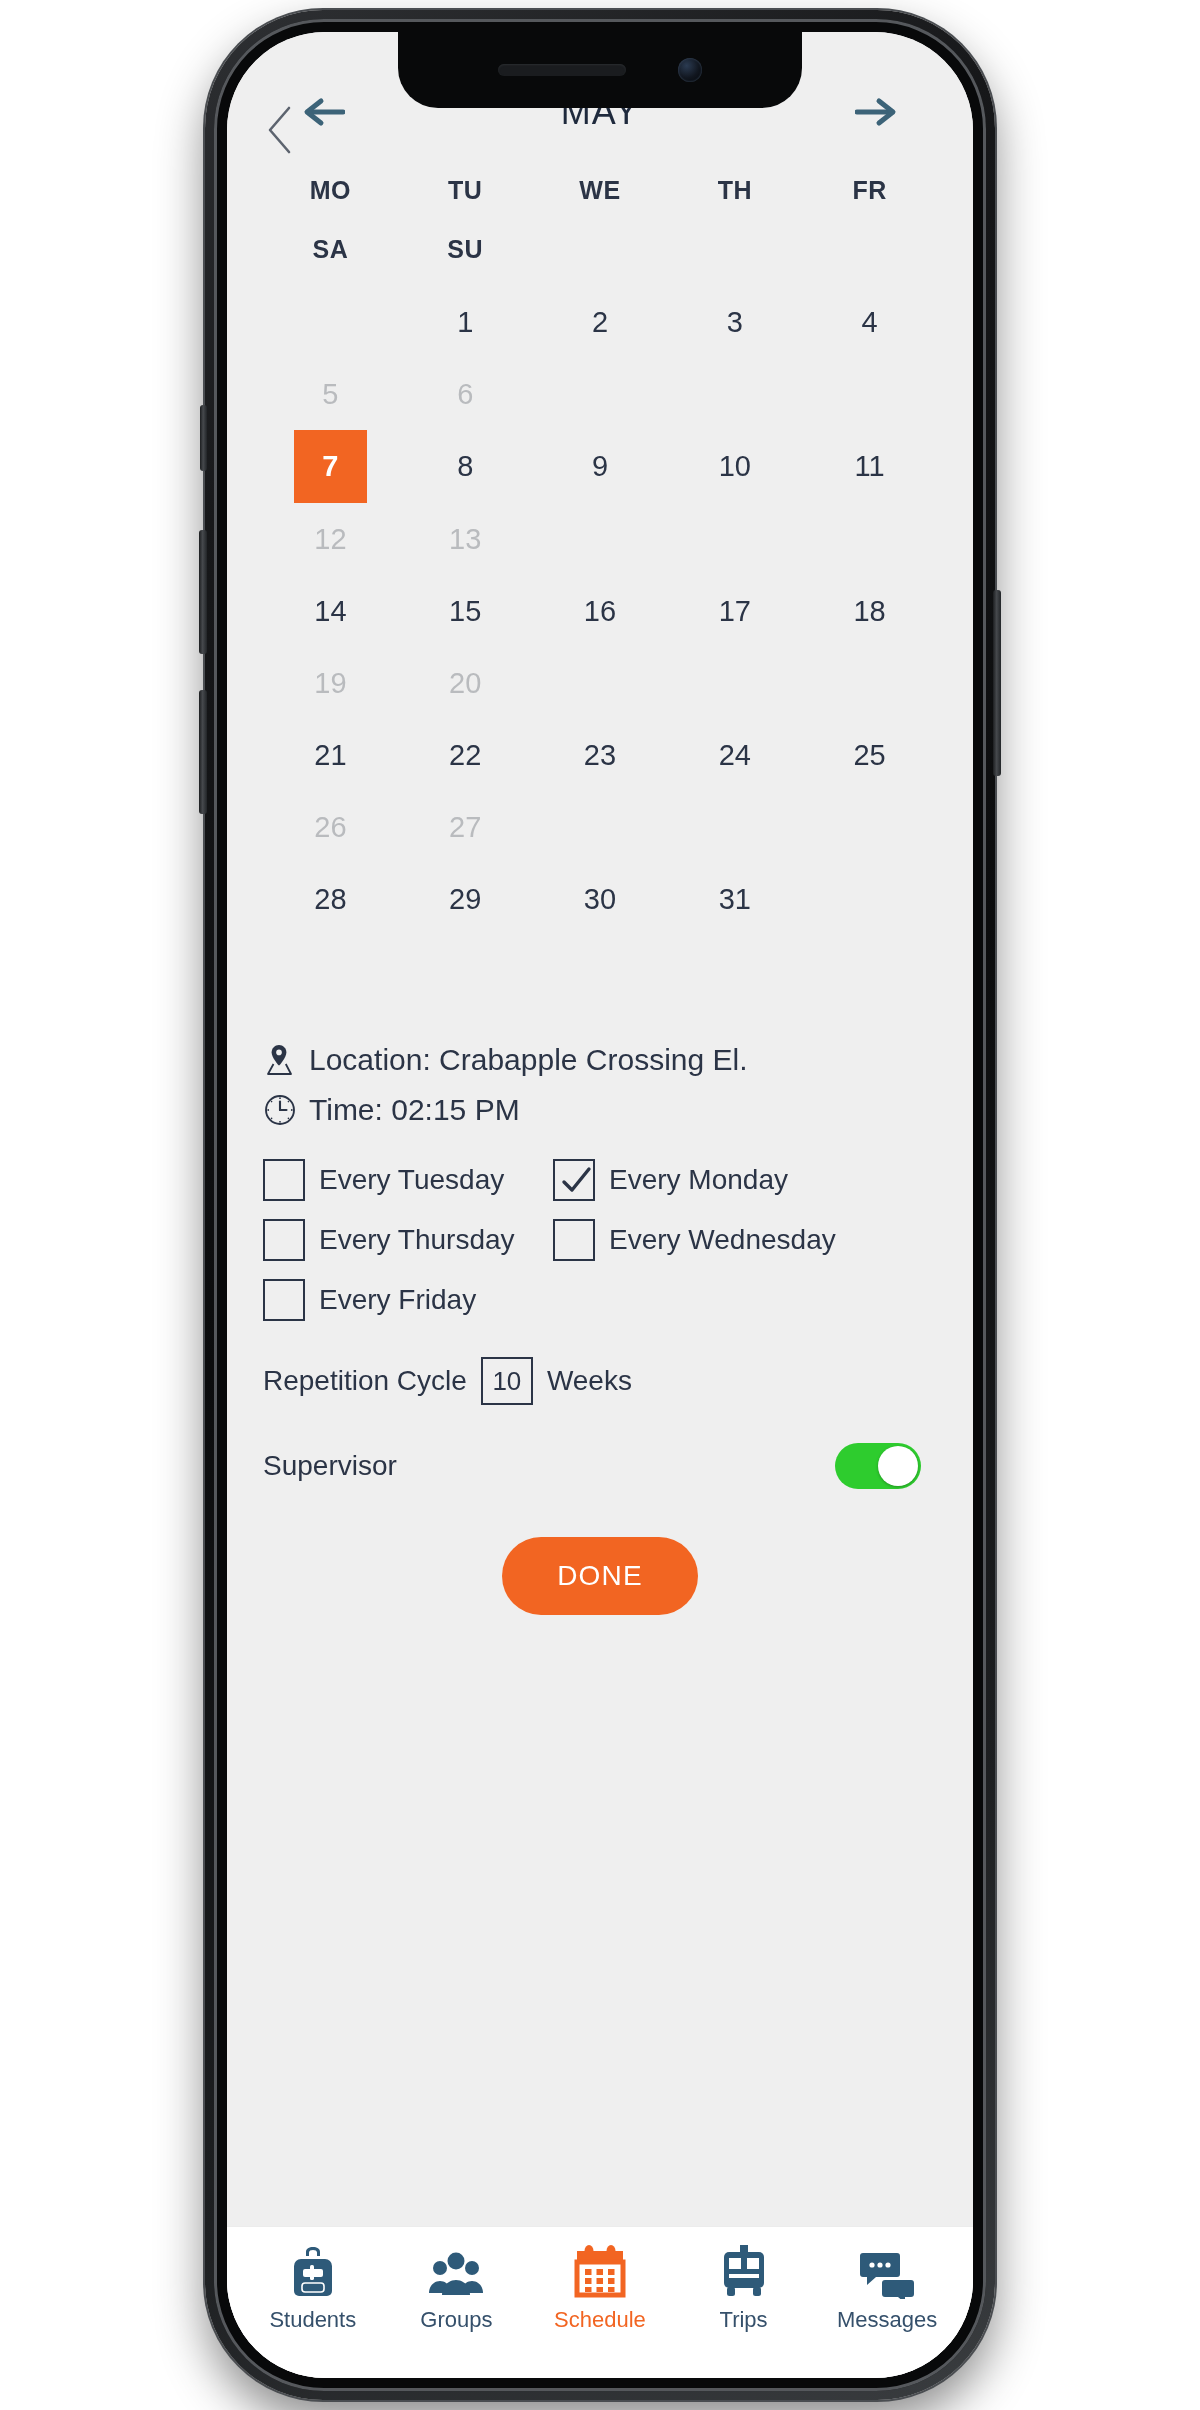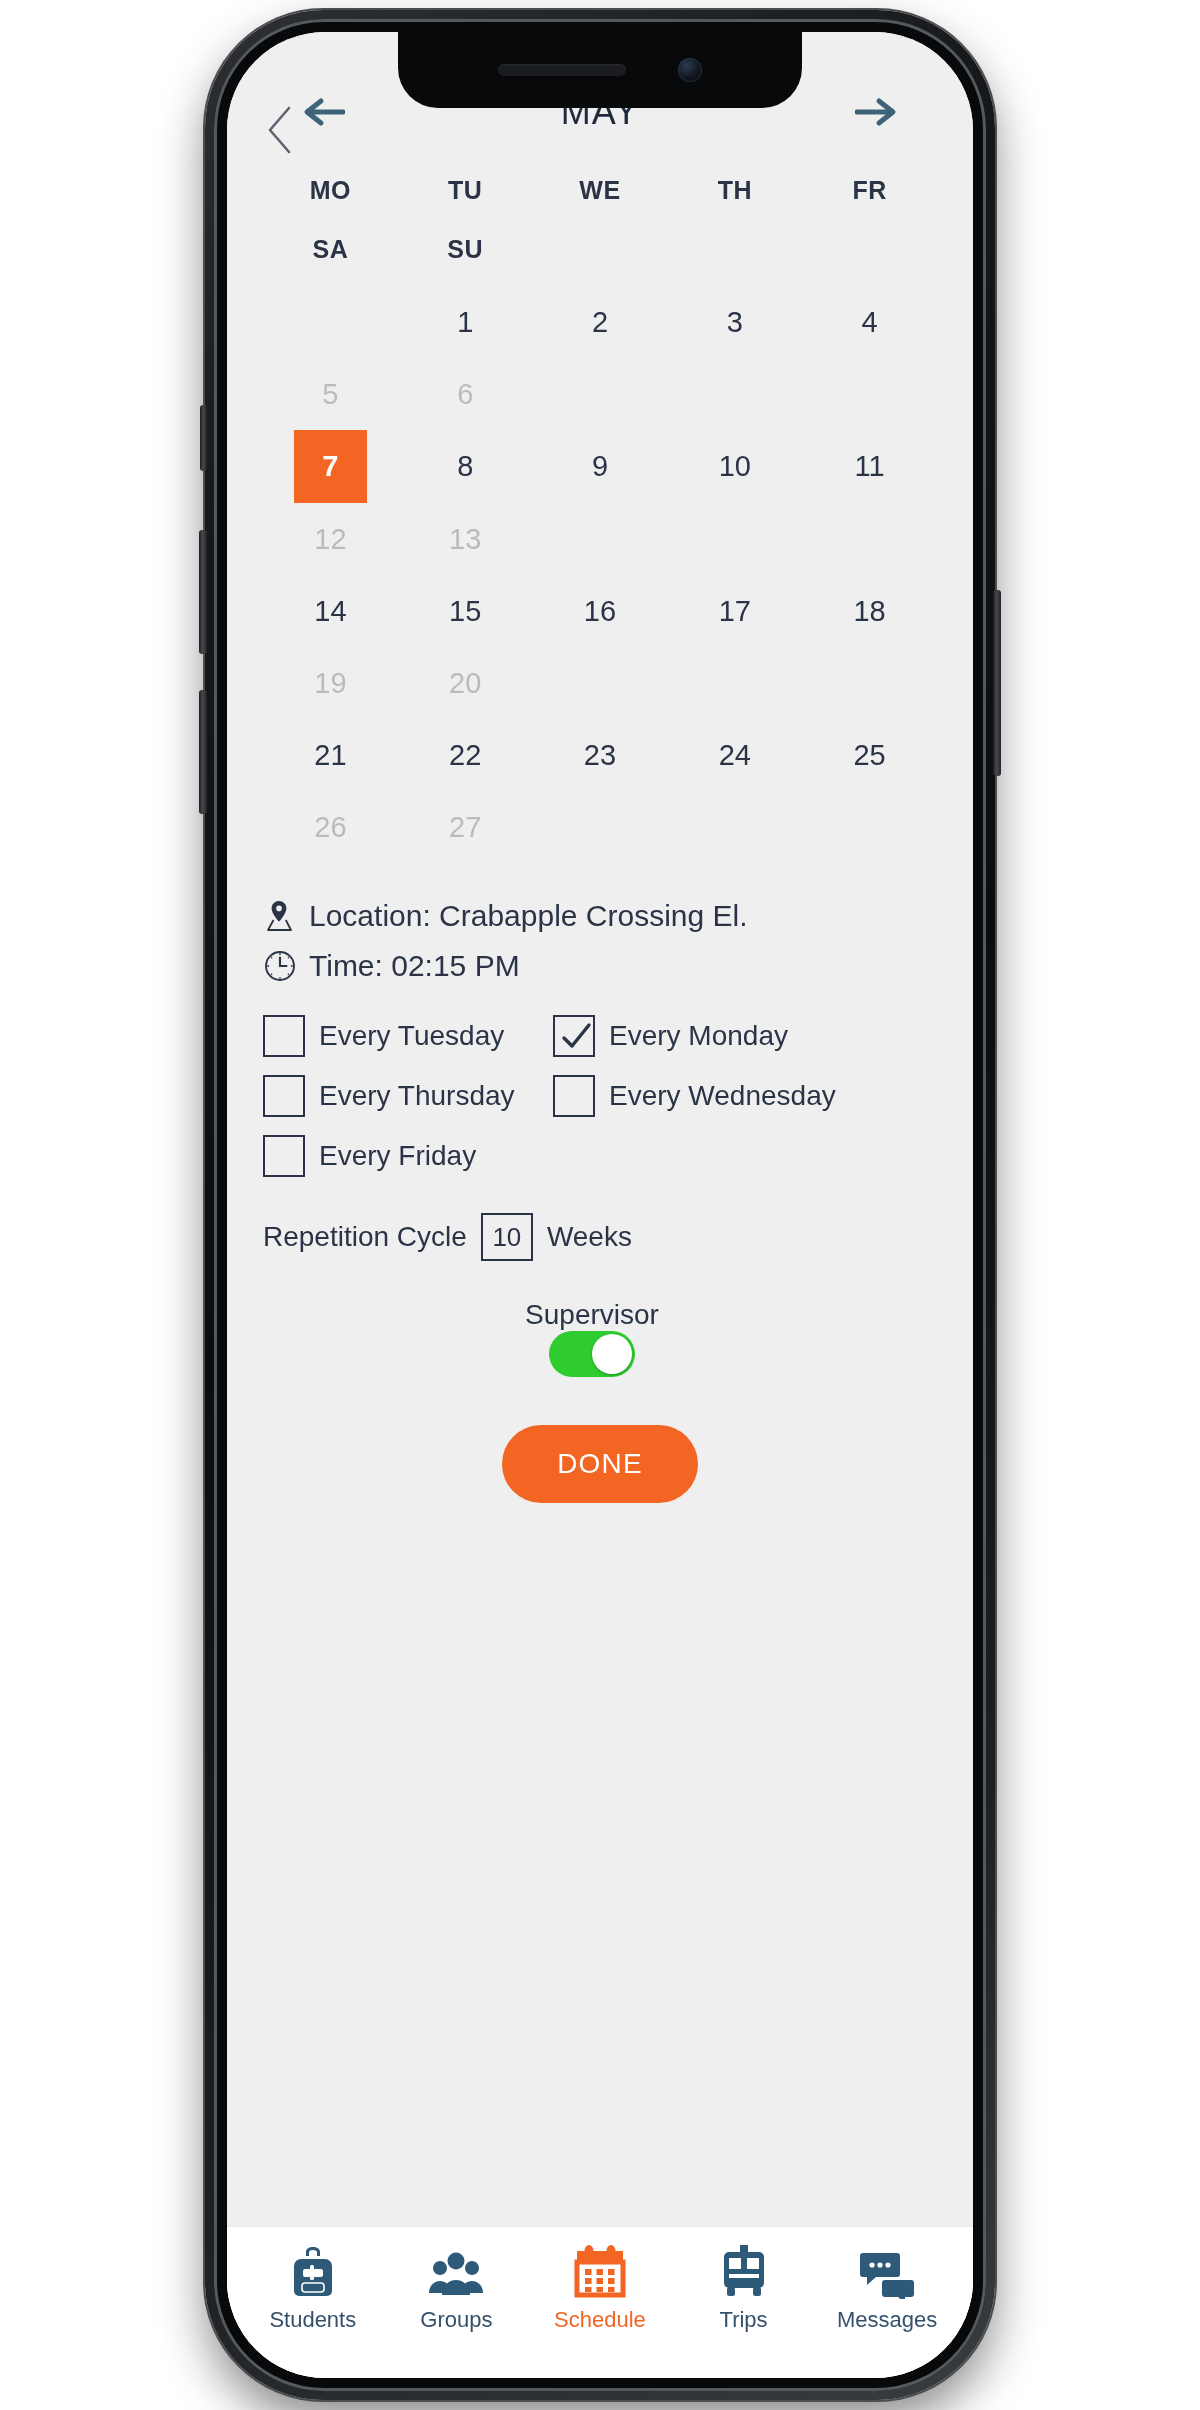--- a/index.html
+++ b/index.html
@@ -238,21 +238,20 @@
     background: transparent;
   }
 
   
   .supervisor {
     margin-top: 38px;
     padding: 0 22px 0 6px;
     display: flex;
     align-items: center;
     justify-content: space-between;
-    flex-direction: column;
   }
   .sup-label { font-size: 28px; color: #2b3446; }
   .toggle {
     width: 86px; height: 46px;
     border-radius: 23px;
     background: #2ecc2e;
     position: relative;
     cursor: pointer;
   }
   .toggle .knob {
@@ -386,20 +385,29 @@
                 </div>
                 <div class="cal-row">
                   <div class="daycell">21</div>
                   <div class="daycell">22</div>
                   <div class="daycell">23</div>
                   <div class="daycell">24</div>
                   <div class="daycell">25</div>
                   <div class="daycell muted">26</div>
                   <div class="daycell muted">27</div>
                 </div>
+                <div class="cal-row">
+                  <div class="daycell">28</div>
+                  <div class="daycell">29</div>
+                  <div class="daycell">30</div>
+                  <div class="daycell">31</div>
+                  <div class="daycell empty"></div>
+                  <div class="daycell empty"></div>
+                  <div class="daycell empty"></div>
+                </div>
               </div>
           </div>
 
           <div class="info-block">
             <div class="info-row">
               <svg class="ico" viewBox="0 0 34 34">
                 <path d="M16 2c-4.1 0-7.4 3.3-7.4 7.4 0 5.4 7.4 13.2 7.4 13.2s7.4-7.8 7.4-13.2C23.4 5.3 20.1 2 16 2z" fill="#2b3446"></path>
                 <circle cx="16" cy="9.4" r="2.8" fill="#efefef"></circle>
                 <path d="M10.5 21 5 31h23l-5.2-10" fill="none" stroke="#2b3446" stroke-width="1.8" stroke-linejoin="round"></path>
               </svg>

